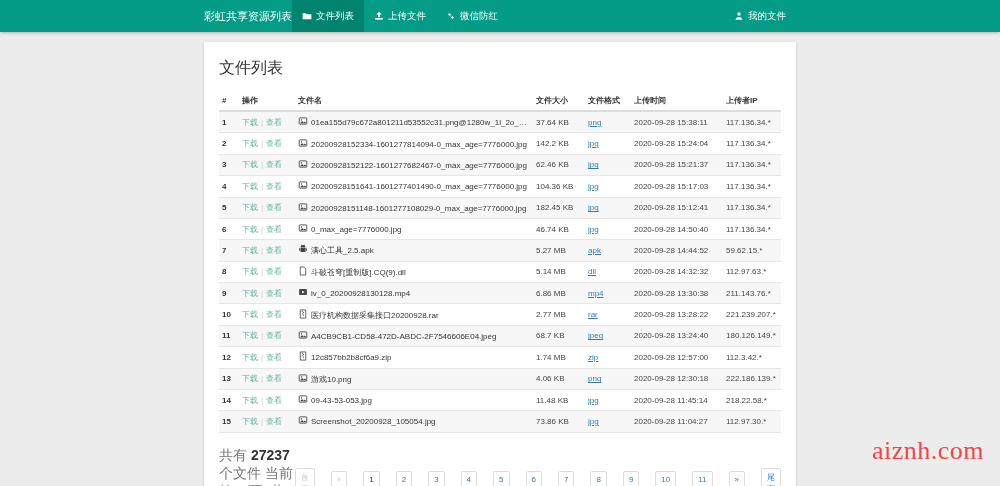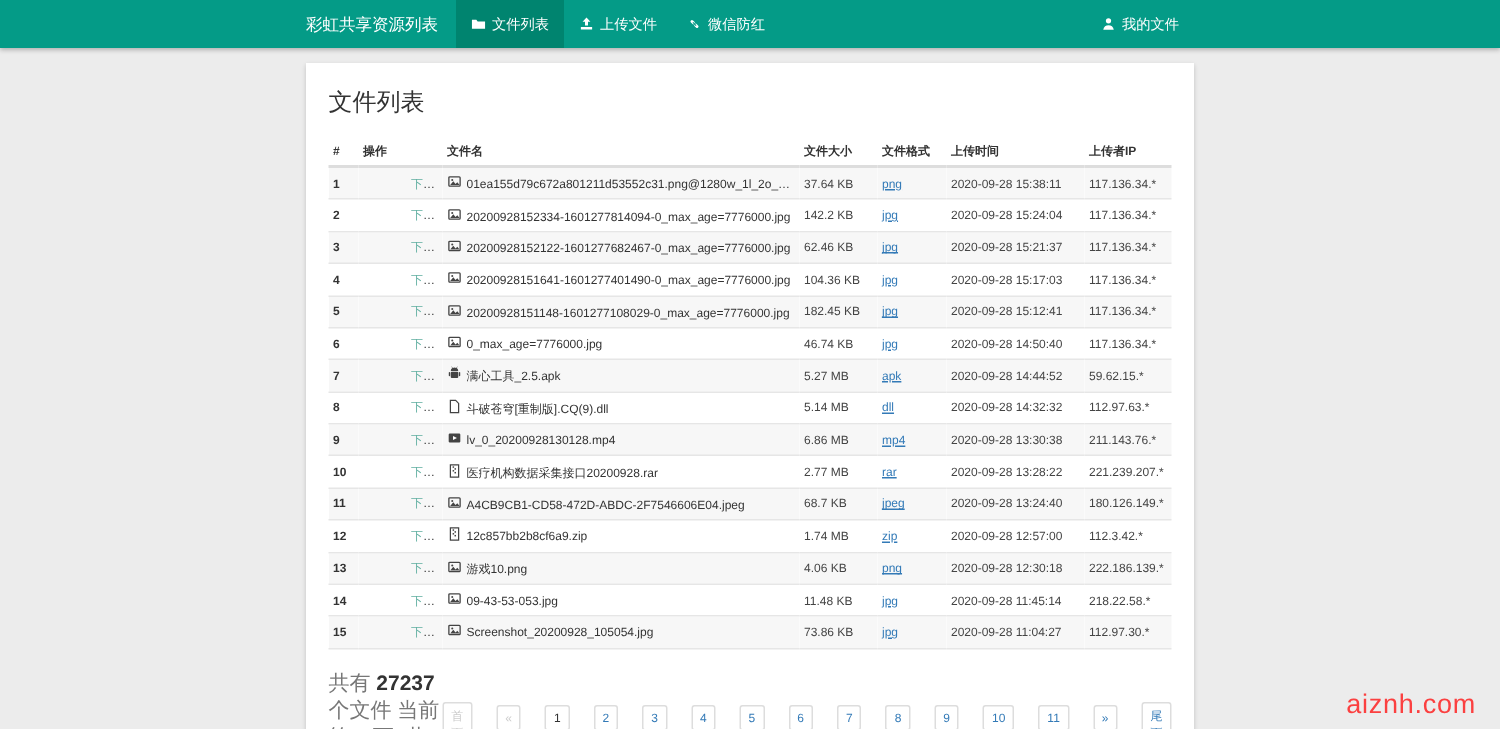--- a/index.html
+++ b/index.html
@@ -14,21 +14,21 @@
     height: 32px; background: #049b87;
     box-shadow: 0 1px 3px rgba(0,0,0,.25);
     position: relative; z-index: 5;
   }
   .nav-inner {
     width: 592px; margin: 0 auto; height: 100%;
     display: flex; align-items: stretch;
   }
   .brand {
     color: #fff; font-size: 11px; display: flex; align-items: center;
-    padding-right: 12px; text-decoration: none; white-space: nowrap;
+    text-decoration: none; white-space: nowrap;
   }
   .nav-item {
     color: #fff; font-size: 9.5px; display: flex; align-items: center;
     gap: 4px; padding: 0 10px; text-decoration: none; white-space: nowrap;
   }
   .nav-item.active { background: #00846f; }
   .nav-item .icon, .brand .icon { display: inline-flex; }
   .nav-item svg { display: block; }
   .spacer { flex: 1; }
   
@@ -43,43 +43,43 @@
   th {
     text-align: left; font-weight: bold; padding: 4px 3px;
     border-bottom: 2px solid #ddd; white-space: nowrap; font-size: 8px;
   }
   td {
     padding: 4.2px 3px; border-bottom: 1px solid #e6e6e6;
     white-space: nowrap; overflow: hidden; text-overflow: ellipsis;
   }
   tbody tr:nth-child(odd) { background: #f7f7f7; }
   .c-num { font-weight: bold; }
-  .c-ops a { color: #62b0a2; text-decoration: none; cursor: pointer; margin-left: 32px; }
+  .c-ops a { color: #62b0a2; text-decoration: none; cursor: pointer; }
   .c-ops .sep { color: #ccc; margin: 0 3px; }
   .c-fmt a { color: #337ab7; text-decoration: underline; cursor: pointer; }
   .c-time, .c-ip, .c-size { color: #444; }
   .ficon { display: inline-block; vertical-align: -1px; margin-right: 3px; color: #444; }
   .ficon svg { display: inline-block; }
   
   .table-foot { display: flex; align-items: center; justify-content: space-between; margin-top: 14px; }
   .summary { font-size: 14px; color: #777; }
   .summary b { color: #333; }
   .pager { display: flex; gap: 16px; list-style: none; }
   .pager .pg {
     display: inline-block; border: 1px solid #ddd; background: #fff;
     border-radius: 2px; padding: 3px 5px; font-size: 8px; min-width: 14px;
     text-align: center; color: #337ab7; text-decoration: none; cursor: pointer;
   }
   .pager .pg.disabled { color: #ccc; cursor: default; }
   .pager .pg.current { color: #333; cursor: default; }
   
   .footer { width: 592px; margin: 0 auto; padding-top: 14px; font-size: 8px; color: #9b9b9b; }
   .watermark {
-    position: absolute; right: 16px; bottom: 6px;
-    font-size: 18px; color: #fb4040; letter-spacing: .5px;
+    position: absolute; right: 16px; bottom: 20px;
+    font-size: 26px; color: #fb4040; letter-spacing: .5px; font-family: Liberation Serif, serif;
   }
 </style>
 </head>
 <body>
 
 <div class="navbar">
   <div class="nav-inner">
     <a class="brand">彩虹共享资源列表</a>
     <a class="nav-item active">
       <span class="icon">

